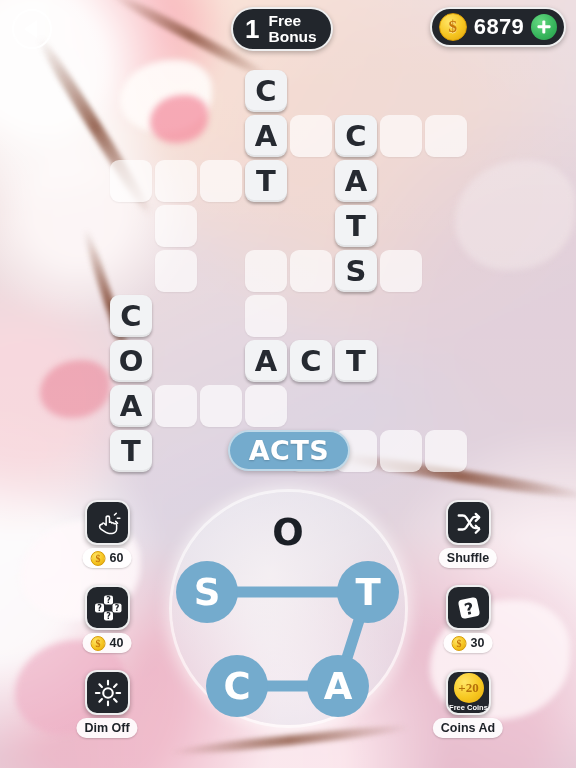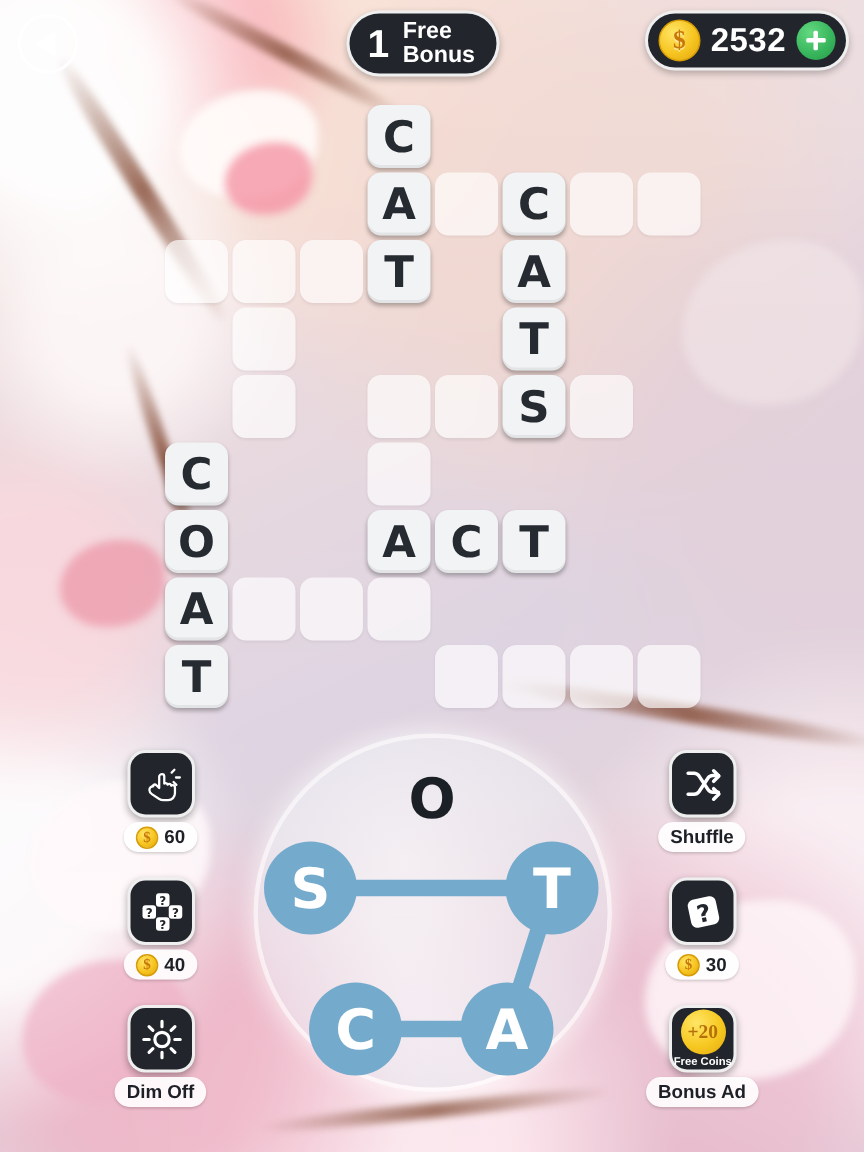--- a/index.html
+++ b/index.html
@@ -234,21 +234,21 @@
     <div id="bonus-pill" class="dark-pill">
       <span id="bonus-count">1</span>
       <span id="bonus-label">
         <span>Free</span><br>
         <span>Bonus</span>
       </span>
     </div>
 
     <div id="coin-pill" class="dark-pill">
       <span class="coin">$</span>
-      <span id="coin-amount">2532</span>
+      <span id="coin-amount">6879</span>
       <span id="coin-plus"></span>
     </div>
   </div>
 
   <div id="grid">
       <div class="cell filled" style="left: 245px; top: 70px;">C</div>
       <div class="cell filled" style="left: 245px; top: 115px;">A</div>
       <div class="cell empty" style="left: 290px; top: 115px;"></div>
       <div class="cell filled" style="left: 335px; top: 115px;">C</div>
       <div class="cell empty" style="left: 380px; top: 115px;"></div>
@@ -275,20 +275,21 @@
       <div class="cell empty" style="left: 155px; top: 385px;"></div>
       <div class="cell empty" style="left: 200px; top: 385px;"></div>
       <div class="cell empty" style="left: 245px; top: 385px;"></div>
       <div class="cell filled" style="left: 110px; top: 430px;">T</div>
       <div class="cell empty" style="left: 290px; top: 430px;"></div>
       <div class="cell empty" style="left: 335px; top: 430px;"></div>
       <div class="cell empty" style="left: 380px; top: 430px;"></div>
       <div class="cell empty" style="left: 425px; top: 430px;"></div>
     </div>
 
+  <div id="bonus-badge">ACTS</div>
 
   <div id="wheel">
     <svg id="wheel-links" viewBox="0 0 233 233">
         <line x1="65" y1="194" x2="166" y2="194" stroke="#74abcd" stroke-width="11" stroke-linecap="round"></line>
         <line x1="166" y1="194" x2="196" y2="100" stroke="#74abcd" stroke-width="11" stroke-linecap="round"></line>
         <line x1="196" y1="100" x2="35" y2="100" stroke="#74abcd" stroke-width="11" stroke-linecap="round"></line>
       </svg>
   <div class="letter unsel" style="left: 116px; top: 40px;">O</div>
       <div class="letter sel" style="left: 35px; top: 100px;">S</div>
       <div class="letter sel" style="left: 196px; top: 100px;">T</div>
@@ -360,14 +361,14 @@
     <span class="mini-coin">$</span>
     <span>30</span>
   </div>
 
   <div class="side-btn freecoin-btn" style="left:446px; top:670px;">
     <span class="fc-circle">
       <span>+20</span>
     </span>
     <span class="fc-label">Free Coins</span>
   </div>
-  <div class="side-cap" style="left:468px; top:718px;">Bonus Ad</div>
+  <div class="side-cap" style="left:468px; top:718px;">Coins Ad</div>
 </div>
 
 </body></html>

